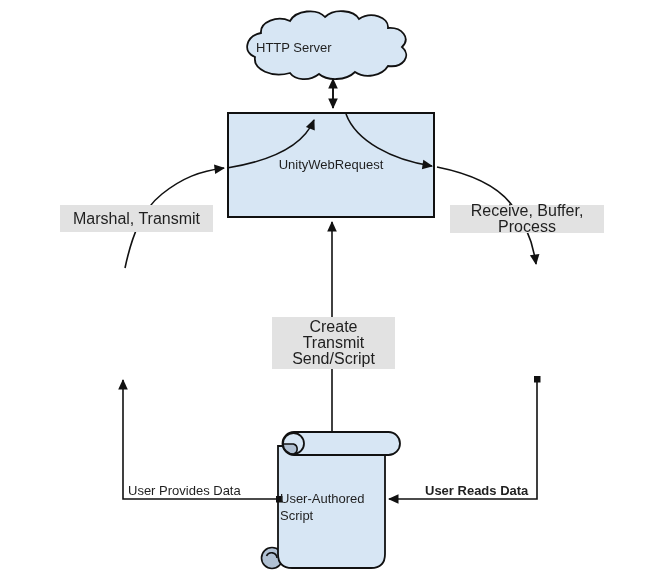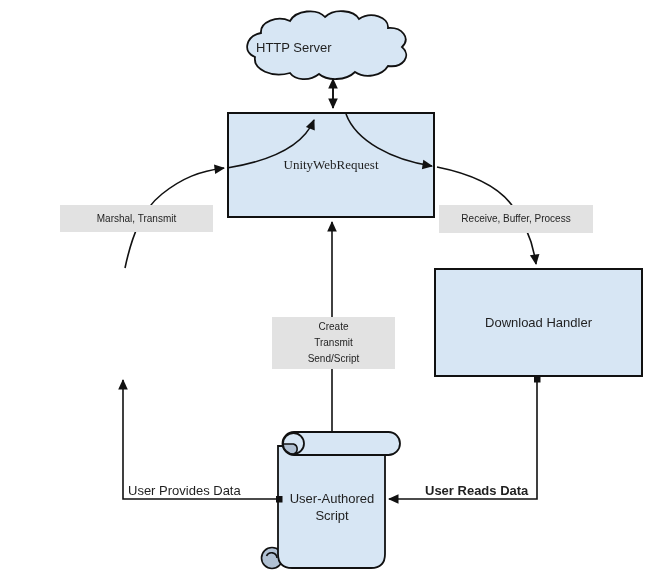--- a/index.html
+++ b/index.html
@@ -8,59 +8,56 @@
     font-family:"Liberation Sans",sans-serif;color:var(--text,#1f1f1f);overflow:hidden;
   }
   
   .node{
     position:absolute;z-index:1;box-sizing:border-box;
     background:var(--node-fill,#d7e6f4);border:2px solid var(--node-border,#111);
     display:flex;align-items:center;justify-content:center;
     font-size:13px;text-align:center;line-height:16px;
   }
   .box-upload{left:20px;top:268px;width:207px;height:109px;}
-  .box-uwr{left:227px;top:112px;width:208px;height:106px;font-family:Liberation Serif, serif;}
+  .box-uwr{left:227px;top:112px;width:208px;height:106px;}
   .box-download{left:434px;top:268px;width:209px;height:109px;}
   svg.layer{position:absolute;left:0;top:0;z-index:2;}
   .shape-fill{fill:var(--node-fill,#d7e6f4);stroke:var(--node-border,#111);stroke-width:1.8;}
   .roll-fill{fill:var(--scroll-roll-fill,#b1c1d3);stroke:var(--node-border,#111);stroke-width:1.6;}
   .edge{fill:none;stroke:var(--connector,#111);stroke-width:1.6;}
   .glabel{
     position:absolute;z-index:3;box-sizing:border-box;
     background:var(--label-bg,#e2e2e2);
     display:flex;flex-direction:column;align-items:center;justify-content:center;
-    font-size:10px;text-align:center;line-height:16px;
+    font-size:16px;text-align:center;line-height:16px;
   }
   .glabel-marshal{left:60px;top:205px;width:153px;height:27px;}
-  .glabel-receive{left:439px;top:205px;width:154px;height:28px;}
+  .glabel-receive{left:450px;top:205px;width:154px;height:28px;}
   .glabel-create{left:272px;top:317px;width:123px;height:52px;}
   .glabel-create span{display:block;}
   .tlabel{position:absolute;z-index:3;font-size:13px;white-space:nowrap;}
   .tlabel-provides{left:128px;top:483px;}
   .tlabel-reads{left:425px;top:483px;font-weight:bold;}
   .cloud-text{
     position:absolute;z-index:3;left:256px;top:40px;width:152px;
     text-align:left;font-size:13px;
   }
   .scroll-text{
     position:absolute;z-index:3;left:280px;top:452px;width:104px;height:110px;
     display:flex;align-items:center;justify-content:center;
-    font-size:13px;text-align:center;line-height:17px;
+    font-size:13px;line-height:17px;
   }
 </style>
 </head>
 <body>
 
 <div class="canvas">
 
   <div class="node box-uwr">
     <span>UnityWebRequest</span>
-  </div>
-  <div class="node box-download">
-    <span>Download Handler</span>
   </div>
 
   <svg class="layer" width="671" height="585" viewBox="0 0 671 585">
     <defs>
       <marker id="arrow" viewBox="0 0 12 12" refX="10.5" refY="6" markerWidth="12" markerHeight="12" markerUnits="userSpaceOnUse" orient="auto">
         <path d="M 1 1.2 L 11.5 6 L 1 10.8 Z" fill="var(--connector,#111)"></path>
       </marker>
       <marker id="square" viewBox="0 0 8 8" refX="4" refY="4" markerWidth="7" markerHeight="7" markerUnits="userSpaceOnUse" orient="auto">
         <rect x="0" y="0" width="8" height="8" fill="var(--connector,#111)"></rect>
       </marker>

